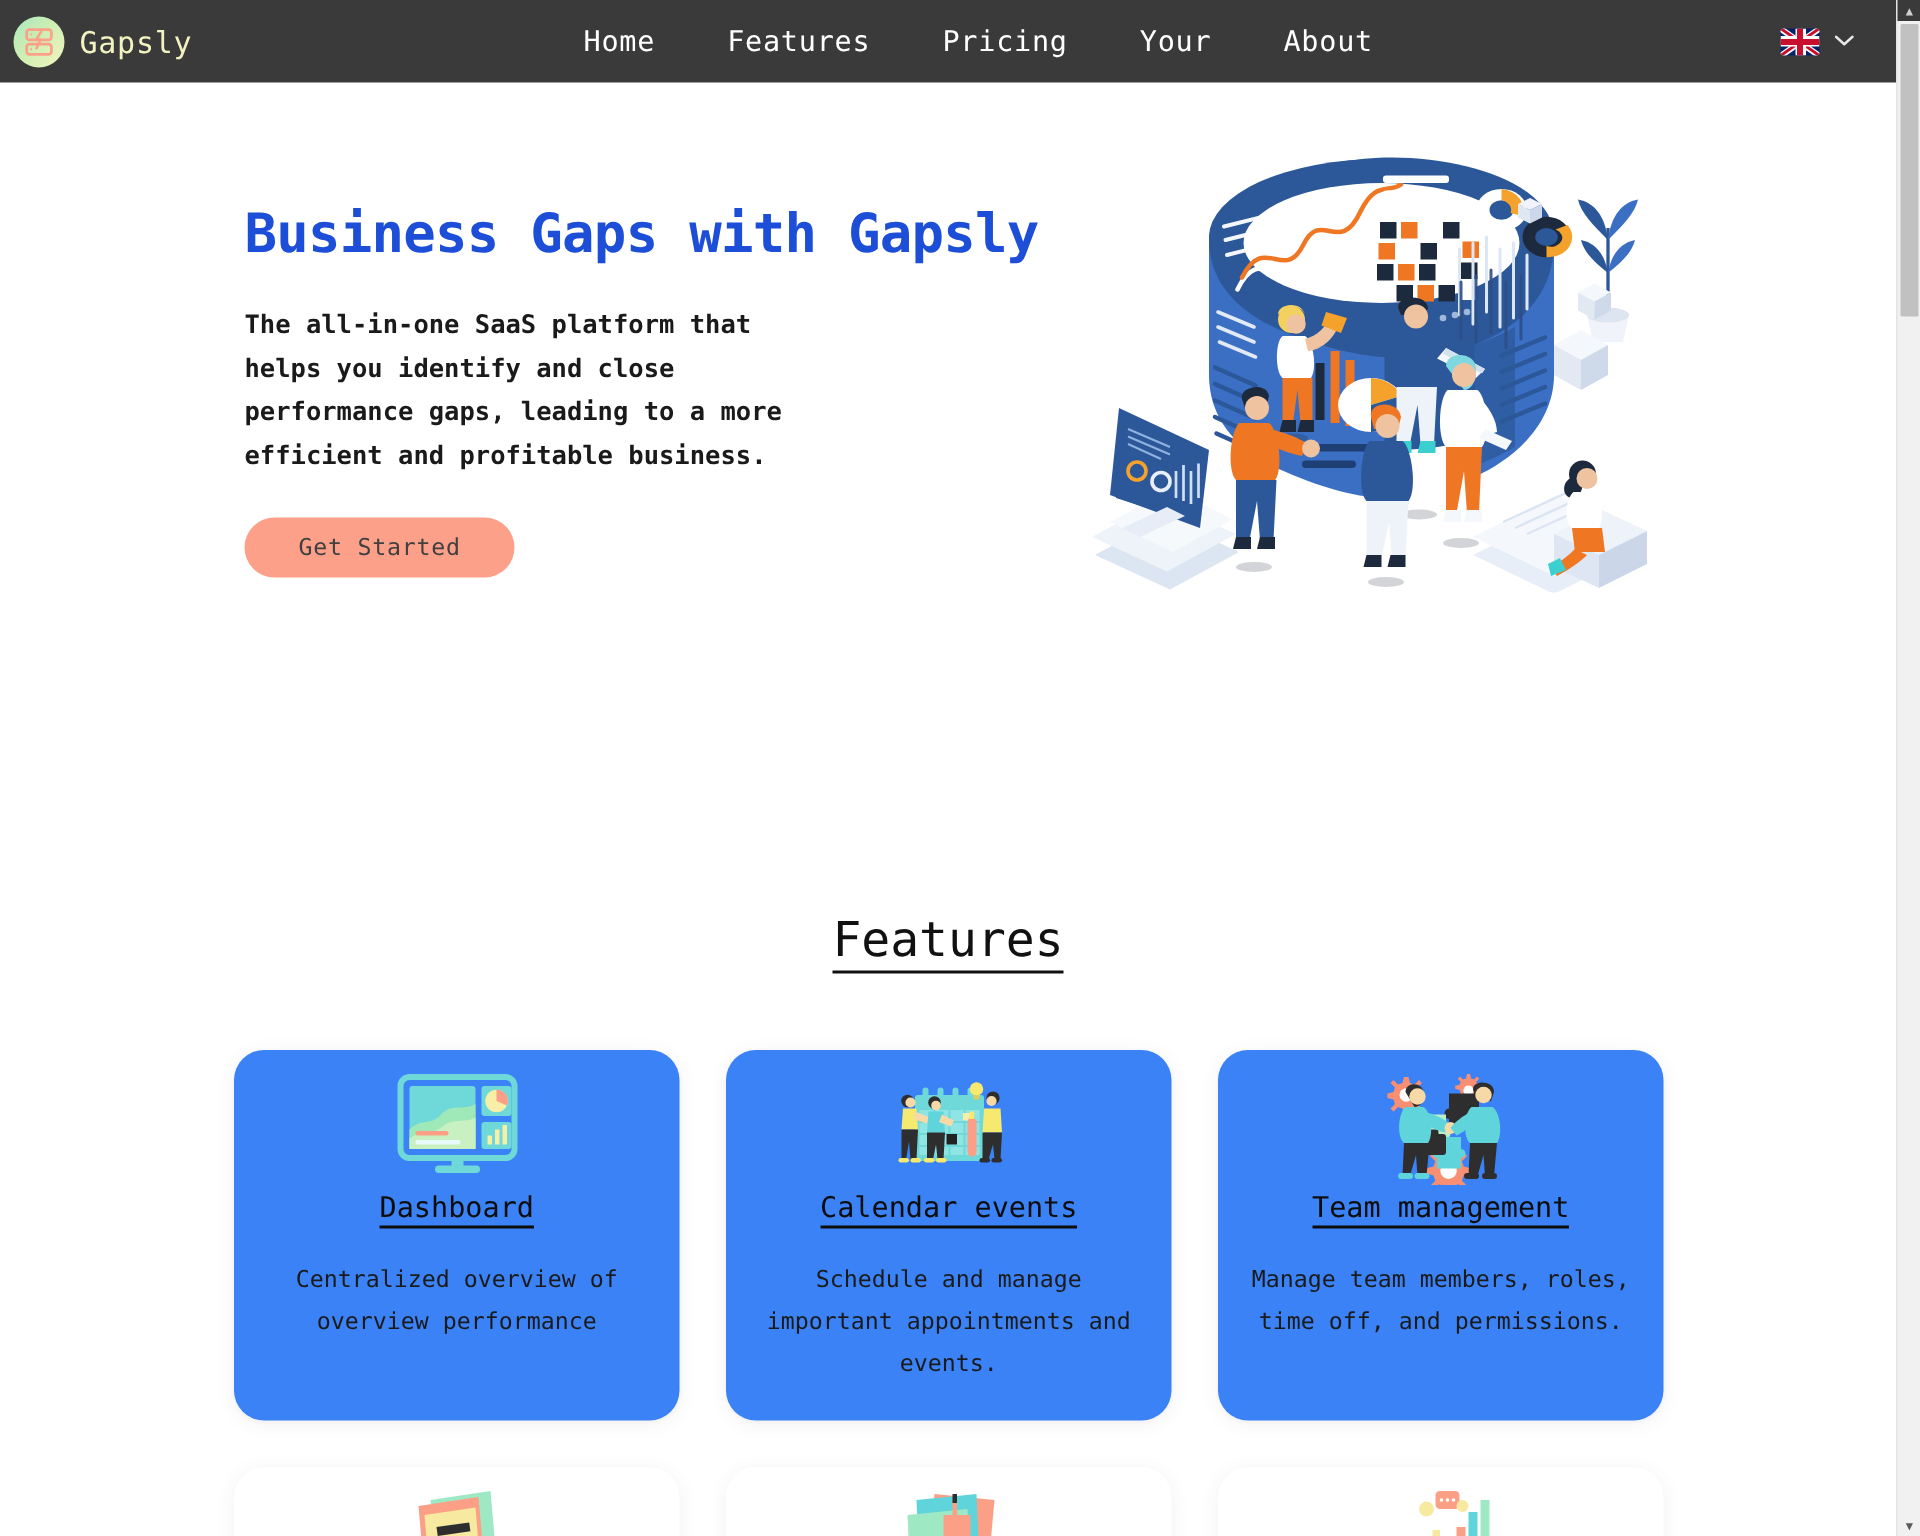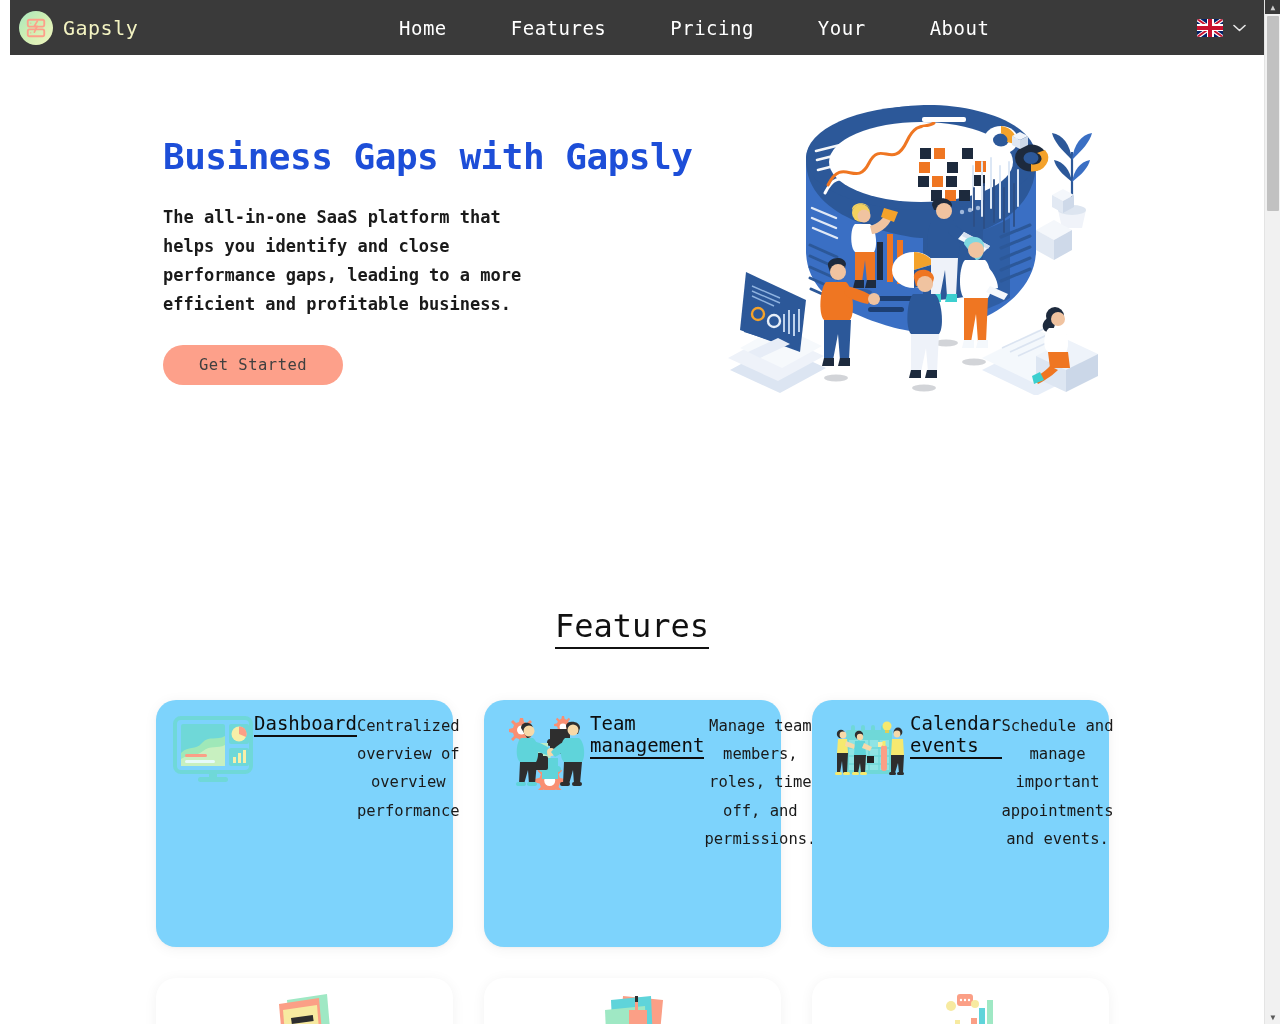--- a/index.html
+++ b/index.html
@@ -12,21 +12,21 @@
   #page {
     position: relative;
     width: 1280px; height: 1024px;
     overflow: hidden;
     background: #ffffff;
   }
 
   
   .header {
     position: absolute;
-    top: 0; left: 10px;
+    top: 0; left: 0;
     width: 1264px; height: 55px;
     background: #3a3a3a;
     display: flex;
     align-items: center;
     z-index: 20;
   }
   .brand {
     display: flex; align-items: center;
     gap: 10px;
     margin-left: 9px;
@@ -42,21 +42,21 @@
   .brand-name {
     font-size: 20px;
     color: #f3f3c2;
     letter-spacing: 0.5px;
     font-family: "DejaVu Sans Mono", "Liberation Mono", monospace;
   }
   .nav {
     position: absolute;
     left: 365px;
     display: flex;
-    gap: 16px;
+    gap: 0px;
   }
   .nav a {
     color: #ffffff;
     text-decoration: none;
     font-size: 19px;
     padding: 6px 24px;
     letter-spacing: 0.5px;
     font-family: "DejaVu Sans Mono", "Liberation Mono", monospace;
   }
   .lang {
@@ -164,27 +164,27 @@
   .cards {
     position: absolute;
     left: 156px; top: 700px;
     width: 953px;
     display: flex;
     gap: 31px;
   }
   .card {
     width: 297px;
     min-height: 247px;
-    background: #7dd3fc;
+    background: #3b82f6;
     border-radius: 20px;
     box-shadow: 0 2px 14px rgba(0,0,0,0.055), 0 1px 3px rgba(0,0,0,0.03);
     padding: 12px 16px 22px;
     display: flex;
-    flex-direction: row;
-    align-items: flex-start;
+    flex-direction: column;
+    align-items: center;
     cursor: pointer;
   }
   .card-icon {
     height: 78px;
     display: flex; align-items: center; justify-content: center;
     margin-bottom: 4px;
   }
   .card-title {
     font-size: 19px;
     color: #0d0d0d;
@@ -577,62 +577,20 @@
           <rect x="37" y="57" width="8" height="6" fill="#6fd8d8"></rect>
           <rect x="26" y="62" width="30" height="5" rx="2.5" fill="#6fd8d8"></rect>
         </svg>
       </div>
       <div class="card-title">Dashboard</div>
       <div class="card-desc">Centralized overview of overview performance</div>
     </div>
 
     <div class="card">
       <div class="card-icon">
-        <svg width="90" height="78" viewBox="0 0 90 78">
-
-          <g fill="#f98f72">
-            <path d="M20 6 l3 0 1 4 3 1 3-3 2 2 -3 3 1 3 4 1 0 3 -4 1 -1 3 3 3 -2 2 -3-3 -3 1 -1 4 -3 0 -1-4 -3-1 -3 3 -2-2 3-3 -1-3 -4-1 0-3 4-1 1-3 -3-3 2-2 3 3 3-1z"></path>
-            <circle cx="21.5" cy="18" r="4.5" fill="#fff"></circle>
-            <path d="M62 4 l2 0 .7 3 2 .7 2-2 1.5 1.5 -2 2 .7 2 3 .7 0 2 -3 .7 -.7 2 2 2 -1.5 1.5 -2-2 -2 .7 -.7 3 -2 0 -.7-3 -2-.7 -2 2 -1.5-1.5 2-2 -.7-2 -3-.7 0-2 3-.7 .7-2 -2-2 1.5-1.5 2 2 2-.7z"></path>
-            <circle cx="63" cy="15" r="3.4" fill="#fff"></circle>
-            <path d="M48 54 l3.5 0 1.2 4.6 3.5 1.2 3.5-3.5 2.4 2.4 -3.5 3.5 1.2 3.5 4.6 1.2 0 3.5 -4.6 1.2 -1.2 3.5 3.5 3.5 -2.4 2.4 -3.5-3.5 -3.5 1.2 -1.2 4.6 -3.5 0 -1.2-4.6 -3.5-1.2 -3.5 3.5 -2.4-2.4 3.5-3.5 -1.2-3.5 -4.6-1.2 0-3.5 4.6-1.2 1.2-3.5 -3.5-3.5 2.4-2.4 3.5 3.5 3.5-1.2z"></path>
-            <circle cx="49.7" cy="68.5" r="5.5" fill="#fff"></circle>
-          </g>
-
-          <path d="M50 17 L70 17 L70 27 C74 27 74 34 70 34 L70 42 L50 42 L50 34 C46 34 46 27 50 27 Z" fill="#2e2e2e"></path>
-          <path d="M30 31 L48 31 L48 40 C52 40 52 47 48 47 L48 54 L30 54 L30 47 C26 47 26 40 30 40 Z" fill="#bdecc8"></path>
-          <path d="M42 46 L58 46 L58 54 C62 54 62 60 58 60 L58 67 L42 67 L42 60 C38 60 38 54 42 54 Z" fill="#5fd4da"></path>
-
-          <rect x="31" y="44" width="17" height="14" rx="2" fill="#2e2e2e"></rect>
-          <rect x="36" y="41" width="7" height="4" rx="1.5" fill="#2e2e2e"></rect>
-
-          <path d="M21 16 C21 9 33 9 33 17 C33 24 30 26 27 26 Z" fill="#2e2e2e"></path>
-          <circle cx="29" cy="19" r="5.5" fill="#f7d9a8"></circle>
-          <path d="M21 26 C16 30 15 46 20 50 L36 50 C40 44 38 29 33 26 Z" fill="#5fd4da"></path>
-          <path d="M33 29 C41 31 47 34 50 37 L47 43 C40 41 34 38 31 35 Z" fill="#5fd4da"></path>
-          <circle cx="51" cy="40" r="4" fill="#f7d9a8"></circle>
-          <path d="M20 50 L37 50 L35 72 L29 72 L28 58 L24 72 L19 72 Z" fill="#2e2e2e"></path>
-          <rect x="16" y="70" width="10" height="4" rx="2" fill="#5fd4da"></rect>
-          <rect x="27" y="70" width="10" height="4" rx="2" fill="#5fd4da"></rect>
-
-          <path d="M66 14 C66 8 80 8 80 16 L78 22 L68 22 Z" fill="#2e2e2e"></path>
-          <circle cx="73" cy="18" r="5.5" fill="#f7d9a8"></circle>
-          <path d="M65 26 C60 30 59 46 64 50 L82 50 C86 44 84 29 79 26 Z" fill="#5fd4da"></path>
-          <path d="M65 29 C59 32 54 36 51 40 L55 45 C61 42 66 38 68 35 Z" fill="#5fd4da"></path>
-          <path d="M64 50 L82 50 L80 72 L74 72 L73 58 L69 72 L63 72 Z" fill="#2e2e2e"></path>
-          <rect x="60" y="70" width="10" height="4" rx="2" fill="#2e2e2e"></rect>
-          <rect x="72" y="70" width="10" height="4" rx="2" fill="#2e2e2e"></rect>
-        </svg>
-      </div>
-      <div class="card-title">Team management</div>
-      <div class="card-desc">Manage team members, roles, time off, and permissions.</div>
-    </div>
-
-    <div class="card">
-      <div class="card-icon">
         <svg width="82" height="72" viewBox="0 0 82 72">
 
           <rect x="18" y="15" width="46" height="44" rx="2" fill="#6fd8d8"></rect>
           <rect x="21" y="25" width="40" height="30" fill="#8fe4e4"></rect>
           <g stroke="#6fd8d8" stroke-width="1.4">
             <path d="M21 33 H61"></path>
               <path d="M21 41 H61"></path>
               <path d="M21 49 H61"></path>
             <path d="M31 25 V55"></path>
               <path d="M41 25 V55"></path>
@@ -675,20 +633,62 @@
           <rect x="57" y="15" width="4" height="3" fill="#dcd05a"></rect>
 
           <rect x="53" y="30" width="6" height="26" rx="3" fill="#fb9f86"></rect>
           <rect x="54.5" y="26" width="3" height="5" fill="#f6e96f"></rect>
         </svg>
       </div>
       <div class="card-title">Calendar events</div>
       <div class="card-desc">Schedule and manage important appointments and events.</div>
     </div>
 
+    <div class="card">
+      <div class="card-icon">
+        <svg width="90" height="78" viewBox="0 0 90 78">
+
+          <g fill="#f98f72">
+            <path d="M20 6 l3 0 1 4 3 1 3-3 2 2 -3 3 1 3 4 1 0 3 -4 1 -1 3 3 3 -2 2 -3-3 -3 1 -1 4 -3 0 -1-4 -3-1 -3 3 -2-2 3-3 -1-3 -4-1 0-3 4-1 1-3 -3-3 2-2 3 3 3-1z"></path>
+            <circle cx="21.5" cy="18" r="4.5" fill="#fff"></circle>
+            <path d="M62 4 l2 0 .7 3 2 .7 2-2 1.5 1.5 -2 2 .7 2 3 .7 0 2 -3 .7 -.7 2 2 2 -1.5 1.5 -2-2 -2 .7 -.7 3 -2 0 -.7-3 -2-.7 -2 2 -1.5-1.5 2-2 -.7-2 -3-.7 0-2 3-.7 .7-2 -2-2 1.5-1.5 2 2 2-.7z"></path>
+            <circle cx="63" cy="15" r="3.4" fill="#fff"></circle>
+            <path d="M48 54 l3.5 0 1.2 4.6 3.5 1.2 3.5-3.5 2.4 2.4 -3.5 3.5 1.2 3.5 4.6 1.2 0 3.5 -4.6 1.2 -1.2 3.5 3.5 3.5 -2.4 2.4 -3.5-3.5 -3.5 1.2 -1.2 4.6 -3.5 0 -1.2-4.6 -3.5-1.2 -3.5 3.5 -2.4-2.4 3.5-3.5 -1.2-3.5 -4.6-1.2 0-3.5 4.6-1.2 1.2-3.5 -3.5-3.5 2.4-2.4 3.5 3.5 3.5-1.2z"></path>
+            <circle cx="49.7" cy="68.5" r="5.5" fill="#fff"></circle>
+          </g>
+
+          <path d="M50 17 L70 17 L70 27 C74 27 74 34 70 34 L70 42 L50 42 L50 34 C46 34 46 27 50 27 Z" fill="#2e2e2e"></path>
+          <path d="M30 31 L48 31 L48 40 C52 40 52 47 48 47 L48 54 L30 54 L30 47 C26 47 26 40 30 40 Z" fill="#bdecc8"></path>
+          <path d="M42 46 L58 46 L58 54 C62 54 62 60 58 60 L58 67 L42 67 L42 60 C38 60 38 54 42 54 Z" fill="#5fd4da"></path>
+
+          <rect x="31" y="44" width="17" height="14" rx="2" fill="#2e2e2e"></rect>
+          <rect x="36" y="41" width="7" height="4" rx="1.5" fill="#2e2e2e"></rect>
+
+          <path d="M21 16 C21 9 33 9 33 17 C33 24 30 26 27 26 Z" fill="#2e2e2e"></path>
+          <circle cx="29" cy="19" r="5.5" fill="#f7d9a8"></circle>
+          <path d="M21 26 C16 30 15 46 20 50 L36 50 C40 44 38 29 33 26 Z" fill="#5fd4da"></path>
+          <path d="M33 29 C41 31 47 34 50 37 L47 43 C40 41 34 38 31 35 Z" fill="#5fd4da"></path>
+          <circle cx="51" cy="40" r="4" fill="#f7d9a8"></circle>
+          <path d="M20 50 L37 50 L35 72 L29 72 L28 58 L24 72 L19 72 Z" fill="#2e2e2e"></path>
+          <rect x="16" y="70" width="10" height="4" rx="2" fill="#5fd4da"></rect>
+          <rect x="27" y="70" width="10" height="4" rx="2" fill="#5fd4da"></rect>
+
+          <path d="M66 14 C66 8 80 8 80 16 L78 22 L68 22 Z" fill="#2e2e2e"></path>
+          <circle cx="73" cy="18" r="5.5" fill="#f7d9a8"></circle>
+          <path d="M65 26 C60 30 59 46 64 50 L82 50 C86 44 84 29 79 26 Z" fill="#5fd4da"></path>
+          <path d="M65 29 C59 32 54 36 51 40 L55 45 C61 42 66 38 68 35 Z" fill="#5fd4da"></path>
+          <path d="M64 50 L82 50 L80 72 L74 72 L73 58 L69 72 L63 72 Z" fill="#2e2e2e"></path>
+          <rect x="60" y="70" width="10" height="4" rx="2" fill="#2e2e2e"></rect>
+          <rect x="72" y="70" width="10" height="4" rx="2" fill="#2e2e2e"></rect>
+        </svg>
+      </div>
+      <div class="card-title">Team management</div>
+      <div class="card-desc">Manage team members, roles, time off, and permissions.</div>
+    </div>
+
   </div>
 
   <div class="cards-row2">
     <div class="card2">
       <div>
         <svg width="80" height="70" viewBox="0 0 80 70">
           <path d="M22 10 L62 4 L66 50 L26 56 Z" fill="#9fe8c4"></path>
           <path d="M14 14 L54 8 L58 54 L18 60 Z" fill="#fb9f86"></path>
           <path d="M18 20 L52 15 L55 52 L21 57 Z" fill="#f7eaa0"></path>
           <rect x="26" y="28" width="22" height="6" fill="#2e2e2e" transform="rotate(-8 26 28)"></rect>

